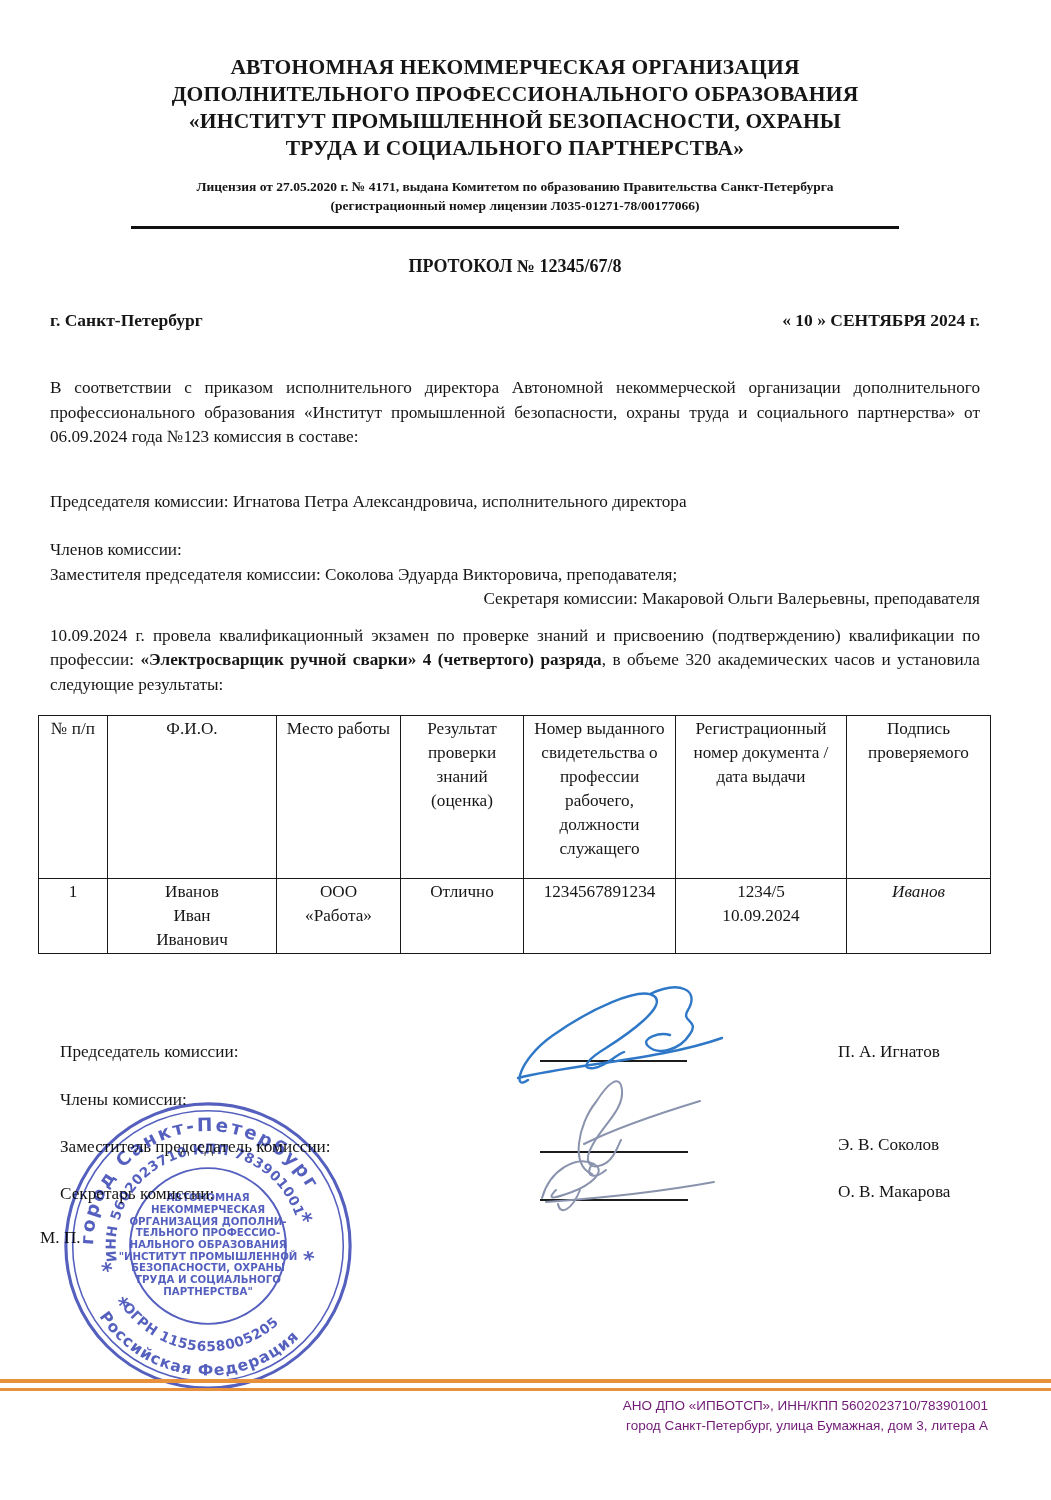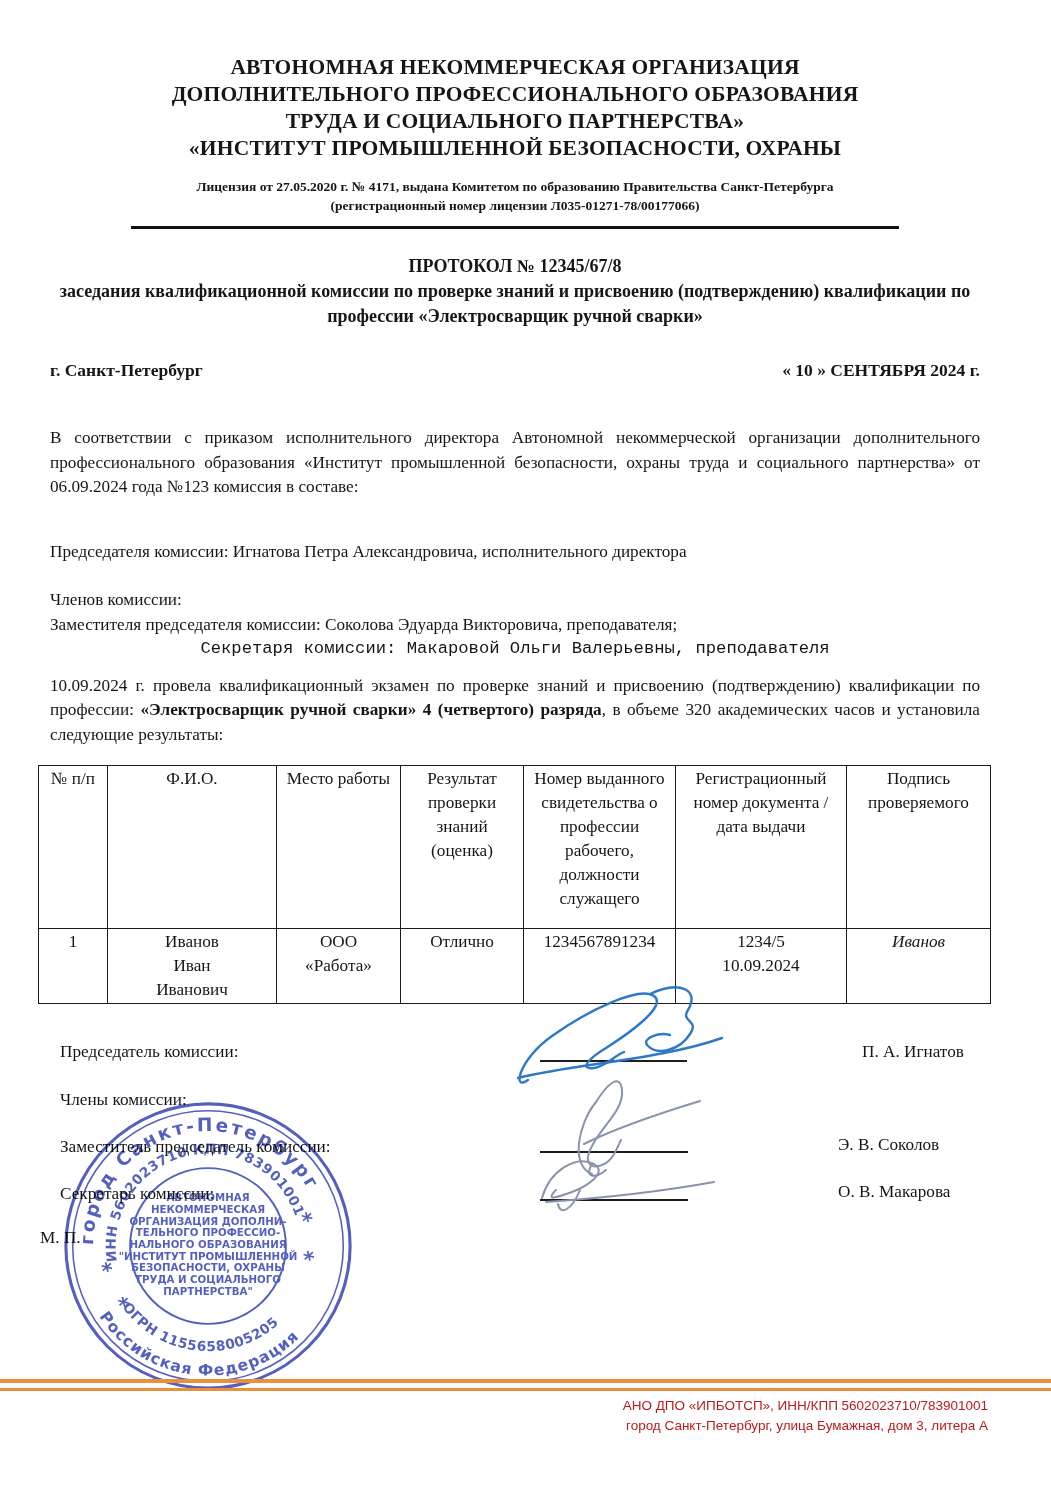--- a/index.html
+++ b/index.html
@@ -73,21 +73,21 @@
   .sig-name  { font-size:17.2px; line-height:24px; }
   .sig-line  { border-bottom:2px solid #1c1c1c; height:0; }
 
   
   .rule-orange-1 { position:absolute; left:0; top:1379px; width:1051px; height:4px; background:#e8913c; }
   .rule-orange-2 { position:absolute; left:0; top:1388px; width:1051px; height:3px; background:#e8913c; }
   .footer-text {
     position:absolute; right:63px; top:1396px;
     text-align:right;
     font-family:"Liberation Sans", sans-serif;
-    font-size:13.5px; line-height:19.5px; color:#b91c1c;
+    font-size:13.5px; line-height:19.5px; color:#701a75;
   }
 
   
   .stamp {
     position:absolute; left:62px; top:1100px;
     width:292px; height:292px;
     mix-blend-mode:multiply;
     opacity:0.88;
   }
   .stamp text, .stamp textPath {
@@ -99,47 +99,46 @@
 </style>
 </head>
 <body>
 
 <div class="page">
   <div class="content">
 
     <div class="org-header">
       <div class="org-line">АВТОНОМНАЯ НЕКОММЕРЧЕСКАЯ ОРГАНИЗАЦИЯ</div>
       <div class="org-line">ДОПОЛНИТЕЛЬНОГО ПРОФЕССИОНАЛЬНОГО ОБРАЗОВАНИЯ</div>
+      <div class="org-line">«ИНСТИТУТ ПРОМЫШЛЕННОЙ БЕЗОПАСНОСТИ, ОХРАНЫ</div>
       <div class="org-line">ТРУДА И СОЦИАЛЬНОГО ПАРТНЕРСТВА»</div>
-      <div class="org-line">«ИНСТИТУТ ПРОМЫШЛЕННОЙ БЕЗОПАСНОСТИ, ОХРАНЫ</div>
       <div class="license">
         <div class="license-line">Лицензия от 27.05.2020 г. № 4171, выдана Комитетом по образованию Правительства Санкт-Петербурга</div>
         <div class="license-line">(регистрационный номер лицензии Л035-01271-78/00177066)</div>
       </div>
       <div class="header-rule"></div>
     </div>
 
     <div class="title-block">
       <div class="protocol-title">ПРОТОКОЛ № 12345/67/8</div>
-      <div class="protocol-subtitle">заседания квалификационной комиссии по проверке знаний и присвоению (подтверждению) квалификации по профессии «Электросварщик ручной сварки»</div>
     </div>
 
     <div class="meta-row">
       <span>г. Санкт-Петербург</span>
       <span>« 10 » СЕНТЯБРЯ 2024 г.</span>
     </div>
 
     <div class="para p1">В соответствии с приказом исполнительного директора Автономной некоммерческой организации дополнительного профессионального образования «Институт промышленной безопасности, охраны труда и социального партнерства» от 06.09.2024 года №123 комиссия в составе:</div>
 
     <div class="para line-chairman">Председателя комиссии: Игнатова Петра Александровича, исполнительного директора</div>
 
     <div class="members-block">
       <div class="para" style="text-align:left;">Членов комиссии:</div>
       <div class="para" style="text-align:left;">Заместителя председателя комиссии: Соколова Эдуарда Викторовича, преподавателя;</div>
-      <div class="para" style="text-align:center;font-family:Liberation Mono, monospace;">Секретаря комиссии: Макаровой Ольги Валерьевны, преподавателя</div>
+      <div class="para" style="text-align:right;">Секретаря комиссии: Макаровой Ольги Валерьевны, преподавателя</div>
     </div>
 
     <div class="para p2">
       <span>10.09.2024 г. провела квалификационный экзамен по проверке знаний и присвоению (подтверждению) квалификации по профессии: </span><span class="bold">«Электросварщик ручной сварки» 4 (четвертого) разряда</span><span>, в объеме 320 академических часов и установила следующие результаты:</span>
     </div>
 
     <table class="results">
       <colgroup>
         <col style="width:69px">
           <col style="width:169px">
@@ -171,21 +170,21 @@
           <td class="pre">1234/5
 10.09.2024</td>
           <td class="sig-italic">Иванов</td>
         </tr>
       </tbody>
     </table>
   </div>
 
   <div class="abs sig-label" style="left:60px; top:1040px;">Председатель комиссии:</div>
   <div class="abs sig-line" style="left:540px; top:1060px; width:147px;"></div>
-  <div class="abs sig-name" style="left:838px; top:1040px;margin-left:24px;">П. А. Игнатов</div>
+  <div class="abs sig-name" style="left:838px; top:1040px;">П. А. Игнатов</div>
 
   <div class="abs sig-label" style="left:60px; top:1088px;">Члены комиссии:</div>
 
   <div class="abs sig-label" style="left:60px; top:1135px;">Заместитель председатель комиссии:</div>
   <div class="abs sig-line" style="left:540px; top:1151px; width:148px;"></div>
   <div class="abs sig-name" style="left:838px; top:1133px;">Э. В. Соколов</div>
 
   <div class="abs sig-label" style="left:60px; top:1182px;">Секретарь комиссии:</div>
   <div class="abs sig-line" style="left:540px; top:1199px; width:148px;"></div>
   <div class="abs sig-name" style="left:838px; top:1180px;">О. В. Макарова</div>

